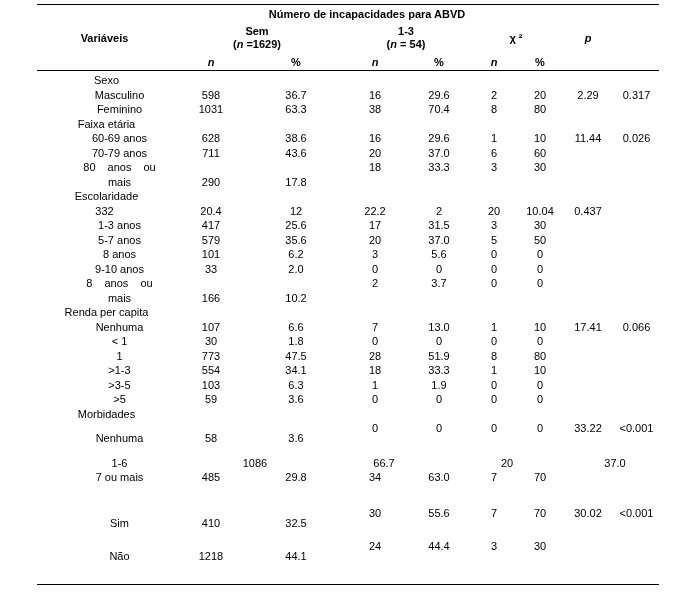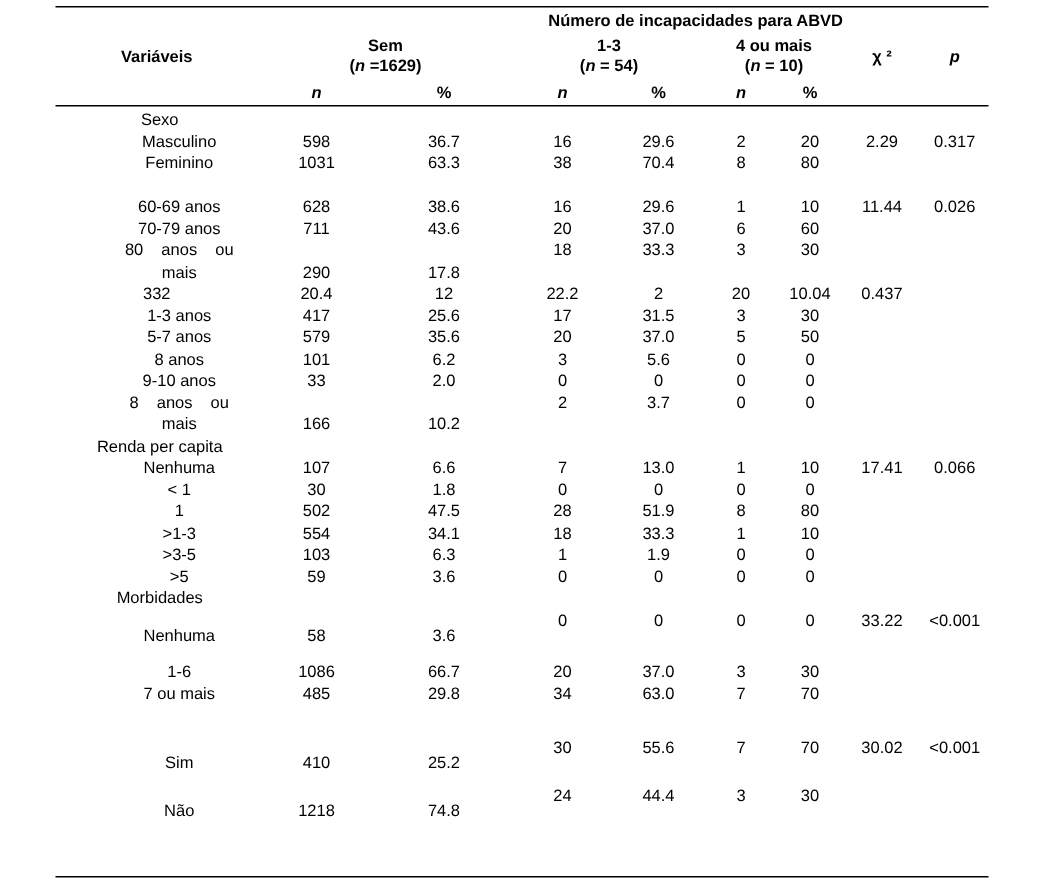--- a/index.html
+++ b/index.html
@@ -7,21 +7,21 @@
   body {
     width:696px; height:596px; position:relative;
     font-family:"Liberation Sans", sans-serif; color:#000;
     overflow:hidden;
   }
   .table-wrap { position:absolute; left:37px; top:4px; width:622px; height:581px; font-size:11px; }
   .rule { height:1px; background:#000; }
   .rule.bottom { position:absolute; left:0; right:0; bottom:0; }
 
   .span-title {
-    margin-left:135px; width:390px; text-align:right;
+    margin-left:135px; width:390px; text-align:center;
     font-weight:bold; padding-top:3px; height:17px; line-height:13px;
   }
   .header-grid {
     display:grid; grid-template-columns:135px 170px 128px 92px 52px 45px;
     align-items:center; height:32px;
   }
   .hcell { text-align:center; font-weight:bold; line-height:13px; }
   .hcell.pstyle { font-style:italic; }
   .italic { font-style:italic; }
 
@@ -55,24 +55,20 @@
     <div class="hcell">
       <div>Sem</div>
       <div><span>(</span><span class="italic">n</span><span> =1629)</span></div>
     </div>
 
     <div class="hcell">
       <div>1-3</div>
       <div><span>(</span><span class="italic">n</span><span> = 54)</span></div>
     </div>
 
-    <div class="hcell">
-      <div>4 ou mais</div>
-      <div><span>(</span><span class="italic">n</span><span> = 10)</span></div>
-    </div>
 
     <div class="hcell">χ ²</div>
     <div class="hcell pstyle">p</div>
   </div>
 
   <div class="subheader-grid">
     <div></div>
     <div class="sub n-style">n</div>
     <div class="sub">%</div>
     <div class="sub n-style">n</div>
@@ -113,20 +109,21 @@
         <div class="cell num">1031</div>
         <div class="cell num">63.3</div>
         <div class="cell num">38</div>
         <div class="cell num">70.4</div>
         <div class="cell num">8</div>
         <div class="cell num">80</div>
         <div class="cell num"></div>
         <div class="cell num"></div>
       </div>
       <div class="row section" style="height: 14.5px;">
+        <div class="cell label">Faixa etária</div>
         <div class="cell num"></div>
         <div class="cell num"></div>
         <div class="cell num"></div>
         <div class="cell num"></div>
         <div class="cell num"></div>
         <div class="cell num"></div>
         <div class="cell num"></div>
         <div class="cell num"></div>
       </div>
       <div class="row item" style="height: 14.5px;">
@@ -166,20 +163,31 @@
         <div class="cell label">mais</div>
         <div class="cell num">290</div>
         <div class="cell num">17.8</div>
         <div class="cell num"></div>
         <div class="cell num"></div>
         <div class="cell num"></div>
         <div class="cell num"></div>
         <div class="cell num"></div>
         <div class="cell num"></div>
       </div>
+      <div class="row section" style="height: 14.5px;">
+        <div class="cell label">Escolaridade</div>
+        <div class="cell num"></div>
+        <div class="cell num"></div>
+        <div class="cell num"></div>
+        <div class="cell num"></div>
+        <div class="cell num"></div>
+        <div class="cell num"></div>
+        <div class="cell num"></div>
+        <div class="cell num"></div>
+      </div>
       <div class="row item" style="height: 14.5px;">
         <div class="cell num">332</div>
         <div class="cell num">20.4</div>
         <div class="cell num">12</div>
         <div class="cell num">22.2</div>
         <div class="cell num">2</div>
         <div class="cell num">20</div>
         <div class="cell num">10.04</div>
         <div class="cell num">0.437</div>
       </div>
@@ -277,21 +285,21 @@
         <div class="cell num">1.8</div>
         <div class="cell num">0</div>
         <div class="cell num">0</div>
         <div class="cell num">0</div>
         <div class="cell num">0</div>
         <div class="cell num"></div>
         <div class="cell num"></div>
       </div>
       <div class="row item" style="height: 14.5px;">
         <div class="cell label">1</div>
-        <div class="cell num">502</div>
+        <div class="cell num">773</div>
         <div class="cell num">47.5</div>
         <div class="cell num">28</div>
         <div class="cell num">51.9</div>
         <div class="cell num">8</div>
         <div class="cell num">80</div>
         <div class="cell num"></div>
         <div class="cell num"></div>
       </div>
       <div class="row item" style="height: 14.5px;">
         <div class="cell label">&gt;1-3</div>
@@ -353,21 +361,21 @@
         <div class="cell num">58</div>
         <div class="cell num">3.6</div>
         <div class="cell num"></div>
         <div class="cell num"></div>
         <div class="cell num"></div>
         <div class="cell num"></div>
         <div class="cell num"></div>
         <div class="cell num"></div>
       </div>
       <div style="height: 10px;"></div>
-      <div class="row item" style="height: 14.5px;">
+      <div class="row item" style="height: 14.5px; gap: 44px;">
         <div class="cell label">1-6</div>
         <div class="cell num">1086</div>
         <div class="cell num">66.7</div>
         <div class="cell num">20</div>
         <div class="cell num">37.0</div>
         <div class="cell num">3</div>
         <div class="cell num">30</div>
         <div class="cell num"></div>
         <div class="cell num"></div>
       </div>
@@ -401,21 +409,21 @@
         <div class="cell num">30</div>
         <div class="cell num">55.6</div>
         <div class="cell num">7</div>
         <div class="cell num">70</div>
         <div class="cell num">30.02</div>
         <div class="cell num">&lt;0.001</div>
       </div>
       <div class="row item" style="height: 14.5px;">
         <div class="cell label">Sim</div>
         <div class="cell num">410</div>
-        <div class="cell num">25.2</div>
+        <div class="cell num">32.5</div>
         <div class="cell num"></div>
         <div class="cell num"></div>
         <div class="cell num"></div>
         <div class="cell num"></div>
         <div class="cell num"></div>
         <div class="cell num"></div>
       </div>
       <div style="height: 8px;"></div>
       <div class="row item" style="height: 10px;">
         <div class="cell label"></div>
@@ -424,21 +432,21 @@
         <div class="cell num">24</div>
         <div class="cell num">44.4</div>
         <div class="cell num">3</div>
         <div class="cell num">30</div>
         <div class="cell num"></div>
         <div class="cell num"></div>
       </div>
       <div class="row item" style="height: 14.5px;">
         <div class="cell label">Não</div>
         <div class="cell num">1218</div>
-        <div class="cell num">74.8</div>
+        <div class="cell num">44.1</div>
         <div class="cell num"></div>
         <div class="cell num"></div>
         <div class="cell num"></div>
         <div class="cell num"></div>
         <div class="cell num"></div>
         <div class="cell num"></div>
       </div>
     </div>
 
   <div class="rule bottom"></div>

